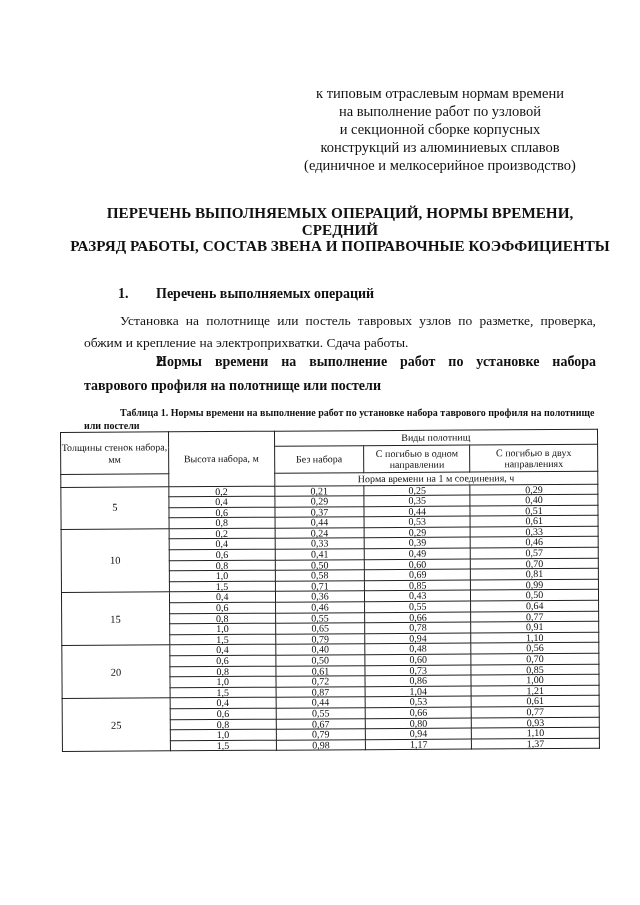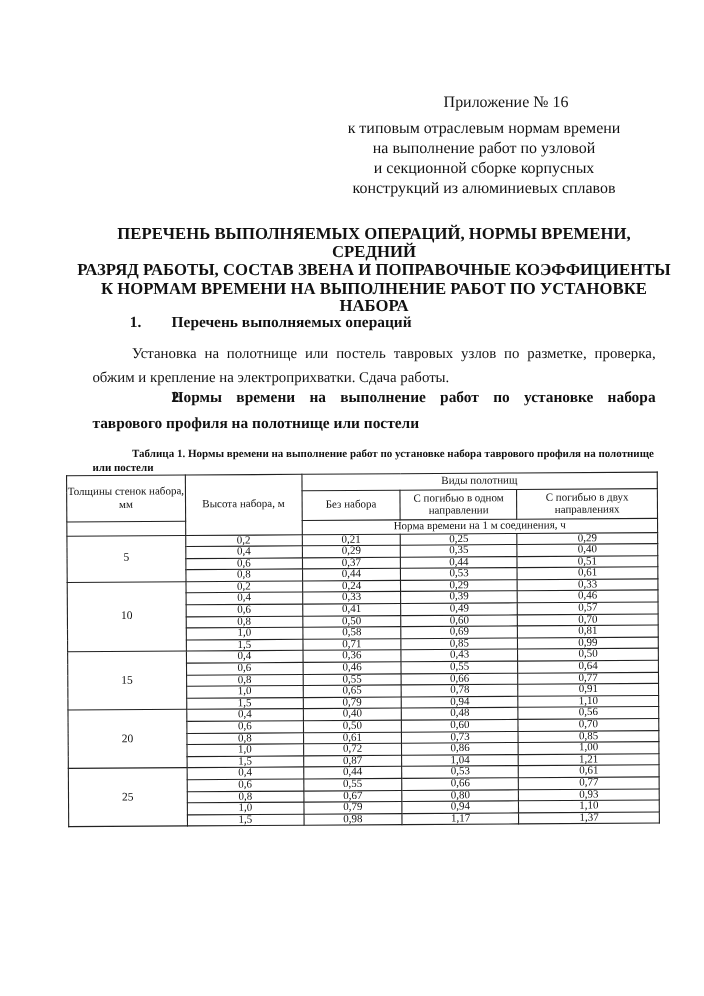--- a/index.html
+++ b/index.html
@@ -17,31 +17,30 @@
   th { font-size:10px; }
   .h1 th { height:14px; }
   td.val { height:9.6px; line-height:9.6px; }
   td.group { vertical-align:middle; font-size:10.5px; }
   .norm th { height:11px; }
 </style>
 </head>
 <body>
 
 <div class="appendix">
-  <div class="num">Приложение № 16</div>
   <div>к типовым отраслевым нормам времени</div>
   <div>на выполнение работ по узловой</div>
   <div>и секционной сборке корпусных</div>
   <div>конструкций из алюминиевых сплавов</div>
+  <div>(единичное и мелкосерийное производство)</div>
 </div>
 
 <div class="title">
   <div>ПЕРЕЧЕНЬ ВЫПОЛНЯЕМЫХ ОПЕРАЦИЙ, НОРМЫ ВРЕМЕНИ, СРЕДНИЙ</div>
   <div>РАЗРЯД РАБОТЫ, СОСТАВ ЗВЕНА И ПОПРАВОЧНЫЕ КОЭФФИЦИЕНТЫ</div>
-  <div>К НОРМАМ ВРЕМЕНИ НА ВЫПОЛНЕНИЕ РАБОТ ПО УСТАНОВКЕ НАБОРА</div>
 </div>
 
 <div class="sec" style="left:118px; top:286px;">
   <span class="n">1.</span><span>Перечень выполняемых операций</span>
 </div>
 
 <div class="para" style="top:310px;">Установка на полотнище или постель тавровых узлов по разметке, проверка, обжим и крепление на электроприхватки. Сдача работы.</div>
 
 <div class="para" style="top:350px; font-weight:bold; font-size:14px; line-height:24px;">
   <span style="display:inline-block; width:36px;">2.</span><span>Нормы времени на выполнение работ по установке набора таврового профиля на полотнище или постели</span>

